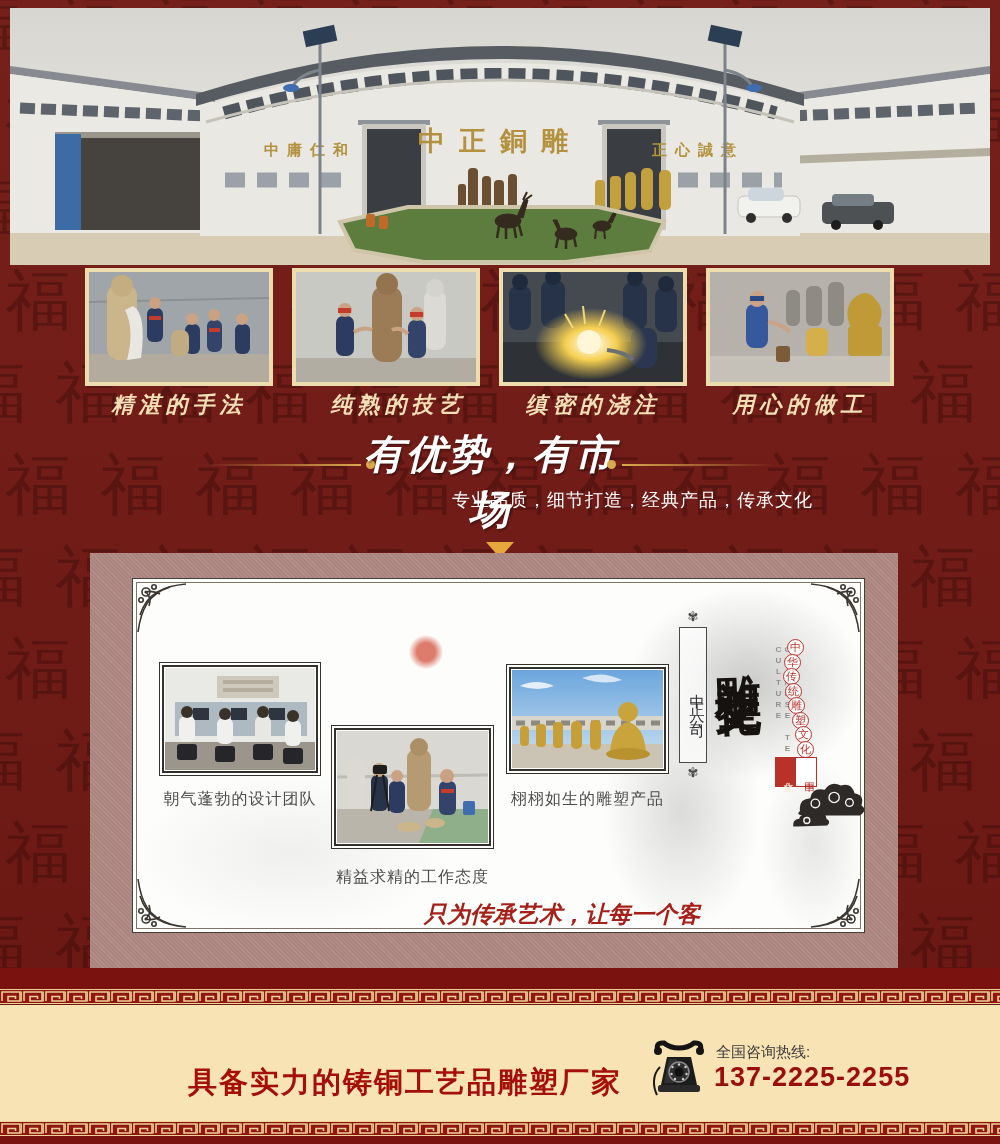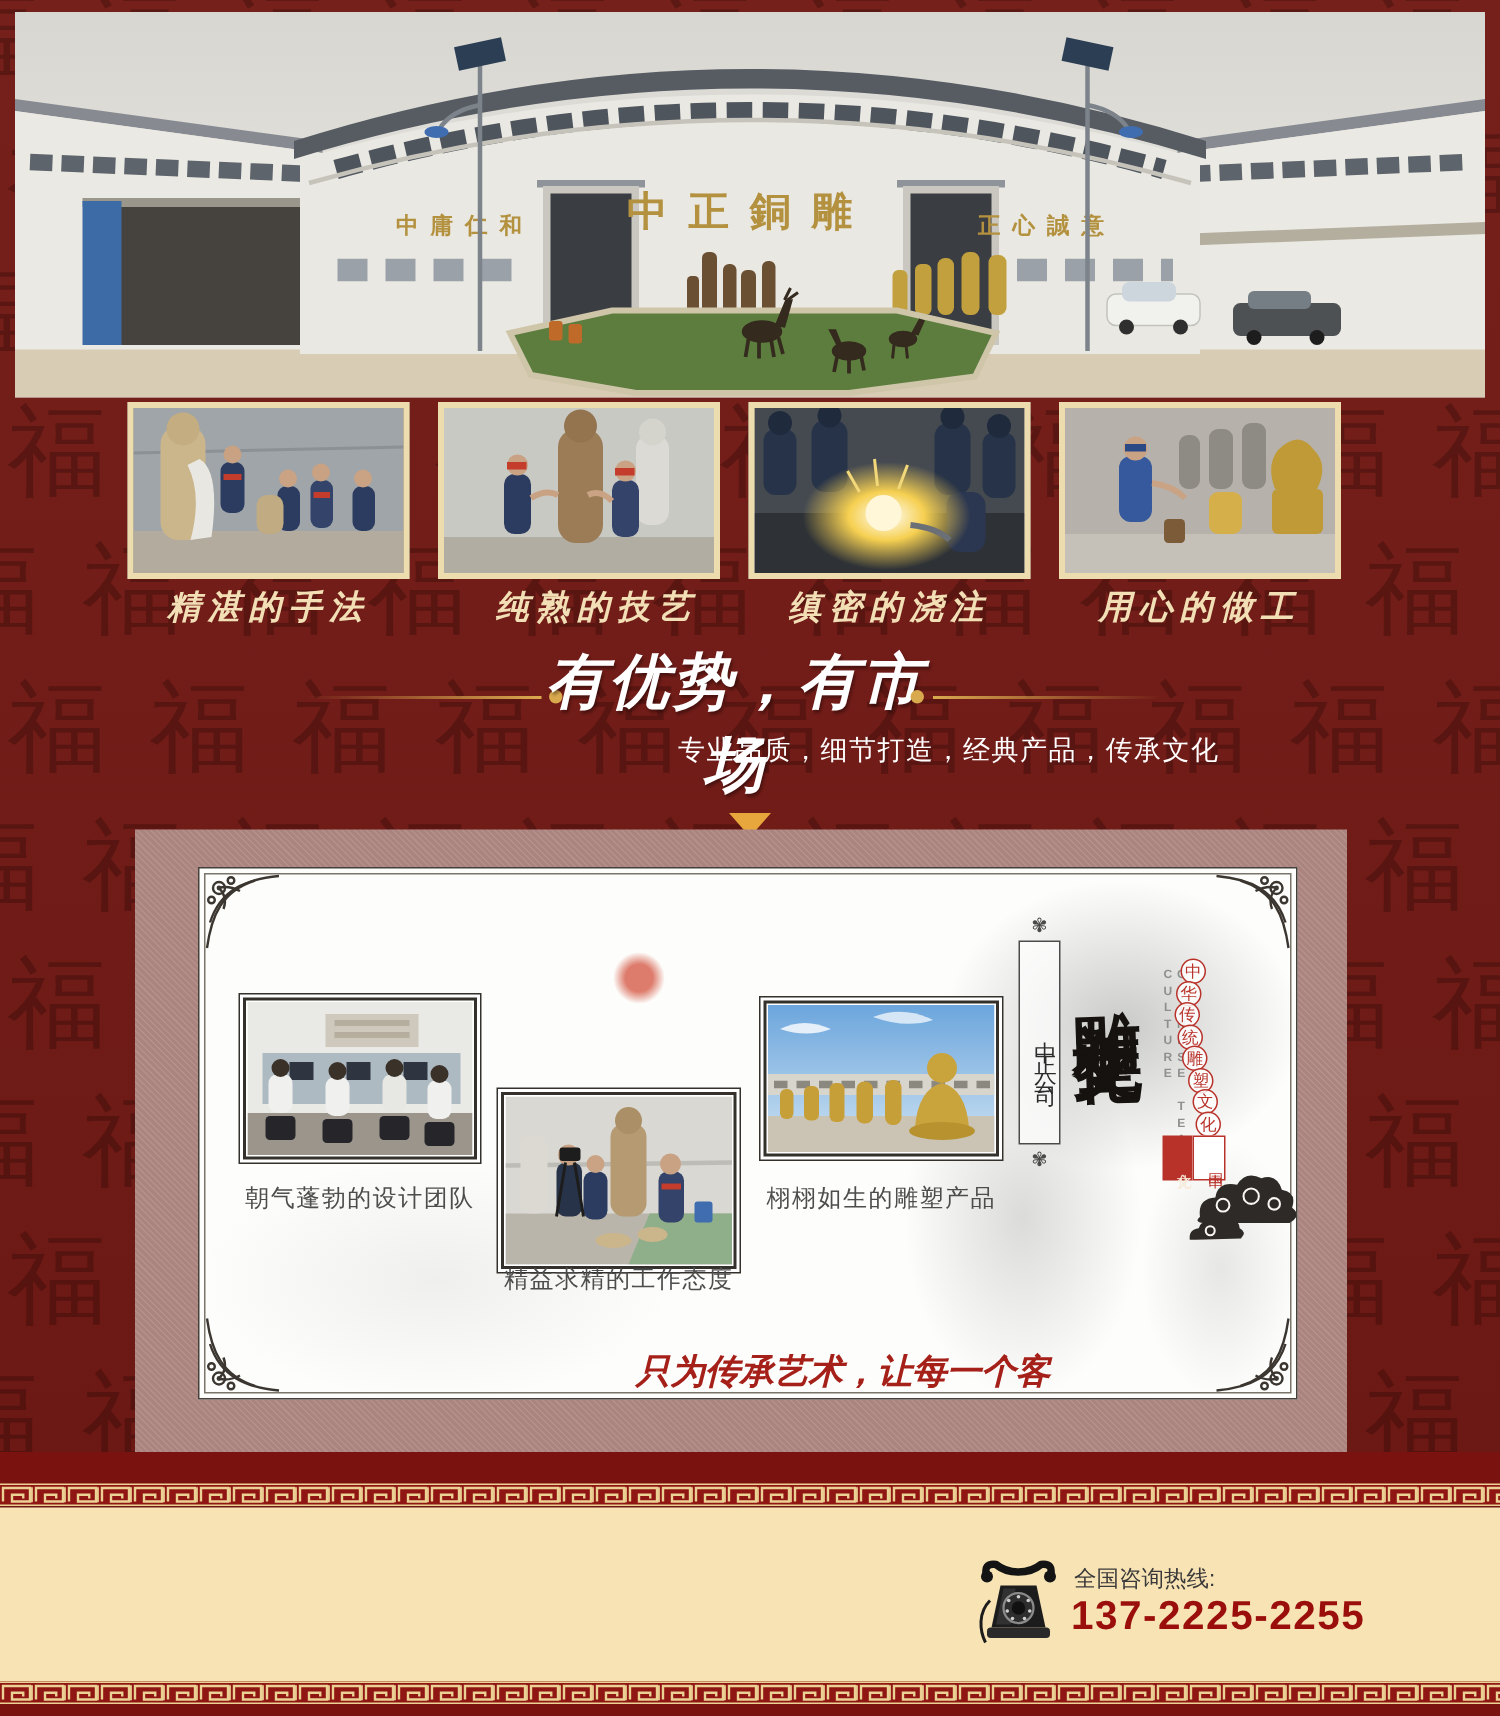--- a/index.html
+++ b/index.html
@@ -540,21 +540,21 @@
         </g>
         <rect x="36" y="34" width="14" height="9" rx="2" fill="#1d1d1d"></rect>
         <path d="M40,44 l-6,36 M46,44 l6,36" stroke="#1d1d1d" stroke-width="2"></path>
         <rect x="126" y="70" width="12" height="14" rx="2" fill="#3f6db0"></rect>
         <g fill="#cbb68c">
             <ellipse cx="98" cy="92" rx="10" ry="5"></ellipse>
             <ellipse cx="72" cy="96" rx="12" ry="5"></ellipse>
           </g>
       </svg>
     </div>
-    <div class="ccap" style="left:198px; top:264px; width:163px">精益求精的工作态度</div>
+    <div class="ccap" style="left:198px; top:288px; width:163px">精益求精的工作态度</div>
 
     <div class="cframe" style="left:373px; top:85px; width:163px; height:110px">
       <svg viewBox="0 0 151 98" width="151" height="98">
         <defs>
           <linearGradient id="bsky" x1="0" y1="0" x2="0" y2="1">
             <stop offset="0" stop-color="#6ca6dd"></stop>
               <stop offset="1" stop-color="#cfe3f2"></stop>
           </linearGradient>
         </defs>
         <rect width="151" height="98" fill="url(#bsky)"></rect>
@@ -841,20 +841,21 @@
         <path d="M2,11 V2 H20 V11 H8 V6.5 H15.5 V9" fill="none" stroke="#ecd194" stroke-width="1.6"></path>
         <path d="M21.3,1.5 V11.5" stroke="#ecd194" stroke-width="1.2" fill="none"></path>
       </svg>
       <svg class="mu" viewBox="0 0 22 13" width="22" height="13">
         <path d="M2,11 V2 H20 V11 H8 V6.5 H15.5 V9" fill="none" stroke="#ecd194" stroke-width="1.6"></path>
         <path d="M21.3,1.5 V11.5" stroke="#ecd194" stroke-width="1.2" fill="none"></path>
       </svg>
     </div>
   <div class="footer-cream"></div>
 
+  <div class="f-headline">具备实力的铸铜工艺品雕塑厂家</div>
 
   <svg class="phone-icon" viewBox="0 0 58 60">
     <path d="M8,14 Q5,5 14,6 Q20,11 29,11 Q38,11 44,6 Q53,5 50,14" stroke="#141414" stroke-width="5" fill="none" stroke-linecap="round"></path>
     <circle cx="8" cy="14" r="4" fill="#141414"></circle>
       <circle cx="50" cy="14" r="4" fill="#141414"></circle>
     <path d="M17,20 L41,20 L47,48 L11,48 Z" fill="#1c1c1c"></path>
     <path d="M19,22 L27,22 L24,46 L14,46 Z" fill="#3a3a3a" opacity=".7"></path>
     <circle cx="29" cy="35" r="10" fill="#2e2e2e" stroke="#8a8a8a" stroke-width="1.5"></circle>
     <circle cx="29" cy="35" r="4.5" fill="#111"></circle>
     <g fill="#cfcfcf">

